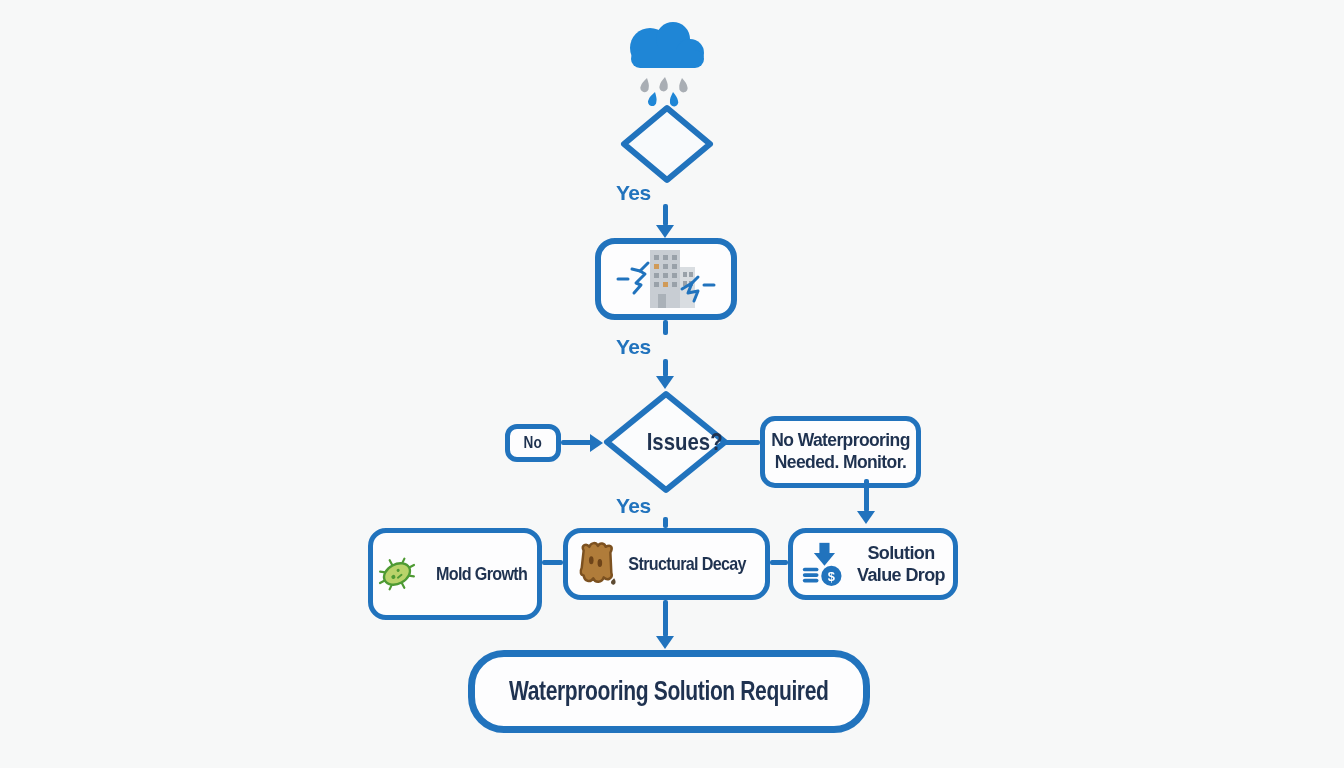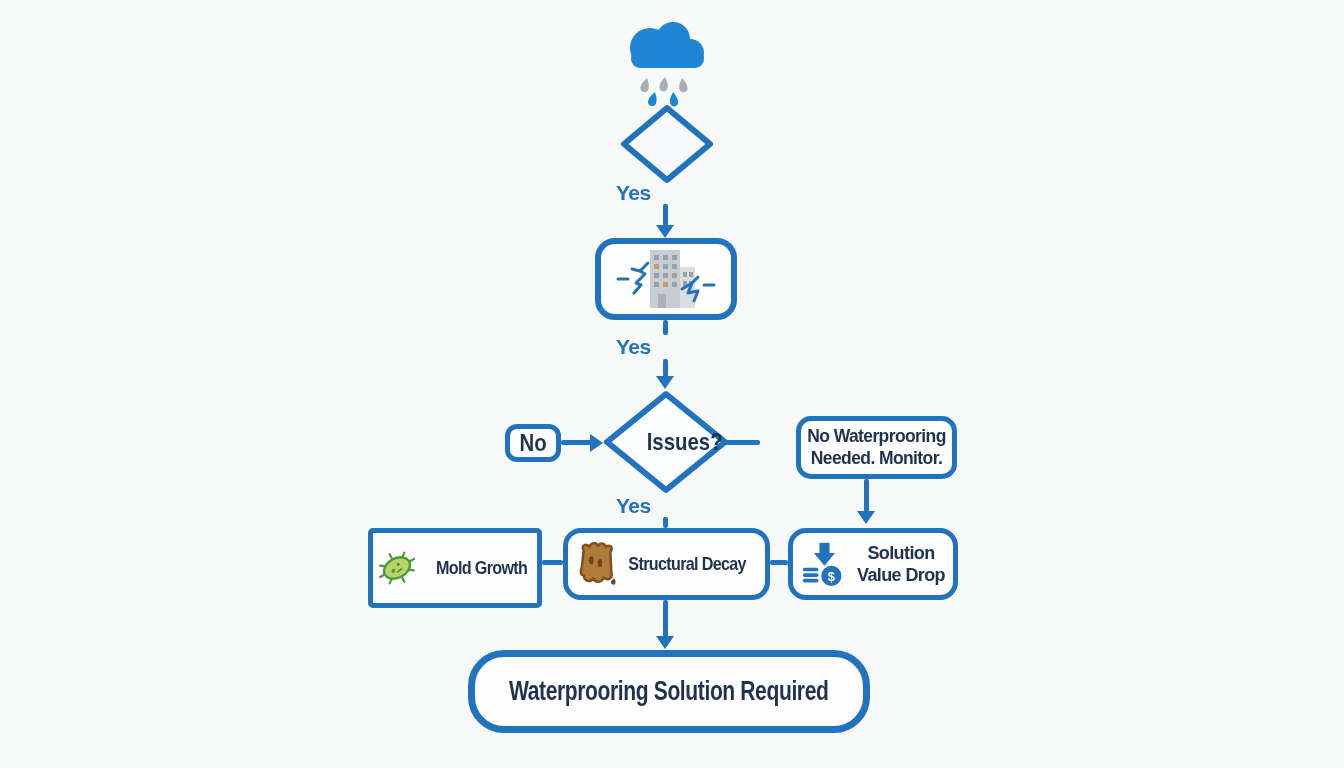--- a/index.html
+++ b/index.html
@@ -117,42 +117,42 @@
 
   <div class="abs" style="left:603px;top:390px;">
     <svg width="126" height="104" viewBox="0 0 126 104">
       <polygon points="63,4 122,52 63,100 4,52" fill="#fbfcfd" stroke="#2173bd" stroke-width="6" stroke-linejoin="round"></polygon>
     </svg>
   </div>
   <div class="abs" style="left:603px;top:428px;width:126px;text-align:right;color:#1f3250;font-weight:bold;font-size:24px;">
     <span class="condensed">Issues?</span>
   </div>
 
-  <div class="node" style="left:505px;top:424px;width:56px;height:38px;border-radius:12px;font-size:24px;">
+  <div class="node" style="left:505px;top:424px;width:56px;height:38px;border-radius:12px;font-size:16px;">
     <span class="condensed">No</span>
   </div>
   <div class="hline" style="left:561px;top:440px;width:31px;"></div>
   <div class="arrow-right" style="left:590px;top:434px;"></div>
 
   <div class="hline" style="left:723px;top:440px;width:37px;"></div>
 
-  <div class="node" style="left:796px;top:416px;width:161px;height:63px;border-radius:15px;">
+  <div class="node" style="left:760px;top:416px;width:161px;height:72px;border-radius:15px;">
     <div class="two-line">
       <div>No Waterprooring</div>
       <div>Needed. Monitor.</div>
     </div>
   </div>
 
   <div class="vline" style="left:864px;top:479px;height:33px;"></div>
   <div class="arrow-down" style="left:857px;top:511px;"></div>
 
   <div class="yes-label" style="left:616px;top:494px;width:100px;">Yes</div>
   <div class="vline" style="left:663px;top:517px;height:11px;"></div>
 
-  <div class="node" style="left:368px;top:528px;width:174px;height:80px;border-radius:5px;gap:9px;">
+  <div class="node" style="left:368px;top:528px;width:174px;height:92px;border-radius:18px;gap:9px;">
     <span>
       <svg width="44" height="46" viewBox="0 0 48 48">
         <g transform="rotate(-28 24 24)">
           <g stroke="#4e9a33" stroke-width="2.4" stroke-linecap="round">
             <line x1="24" y1="24" x2="24" y2="7"></line>
               <line x1="24" y1="24" x2="24" y2="41"></line>
             <line x1="24" y1="24" x2="3" y2="24"></line>
               <line x1="24" y1="24" x2="45" y2="24"></line>
             <line x1="24" y1="24" x2="9" y2="13"></line>
               <line x1="24" y1="24" x2="39" y2="13"></line>

